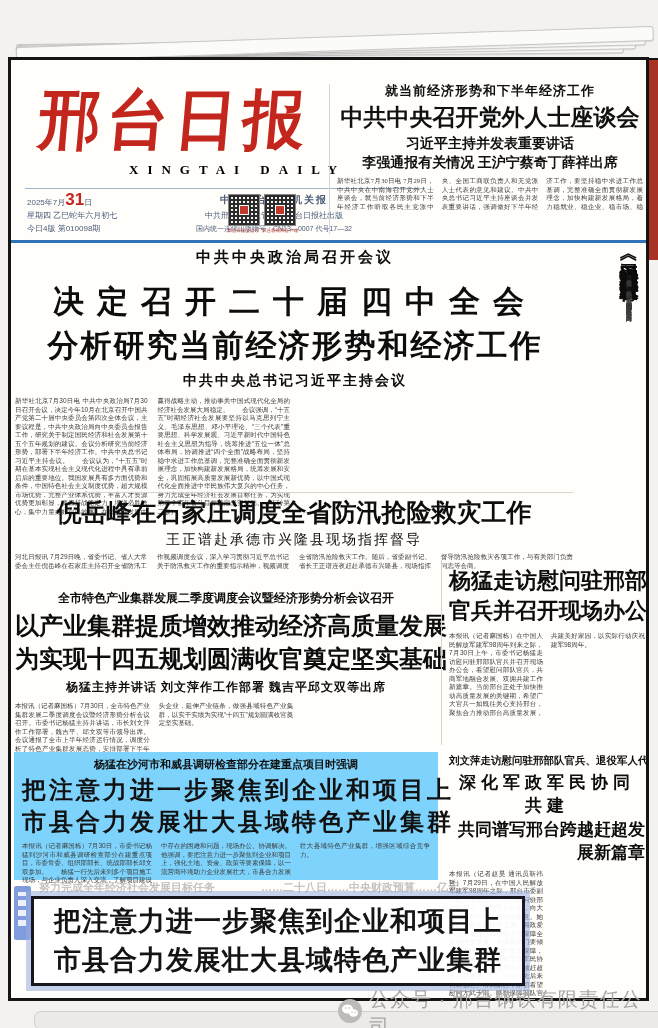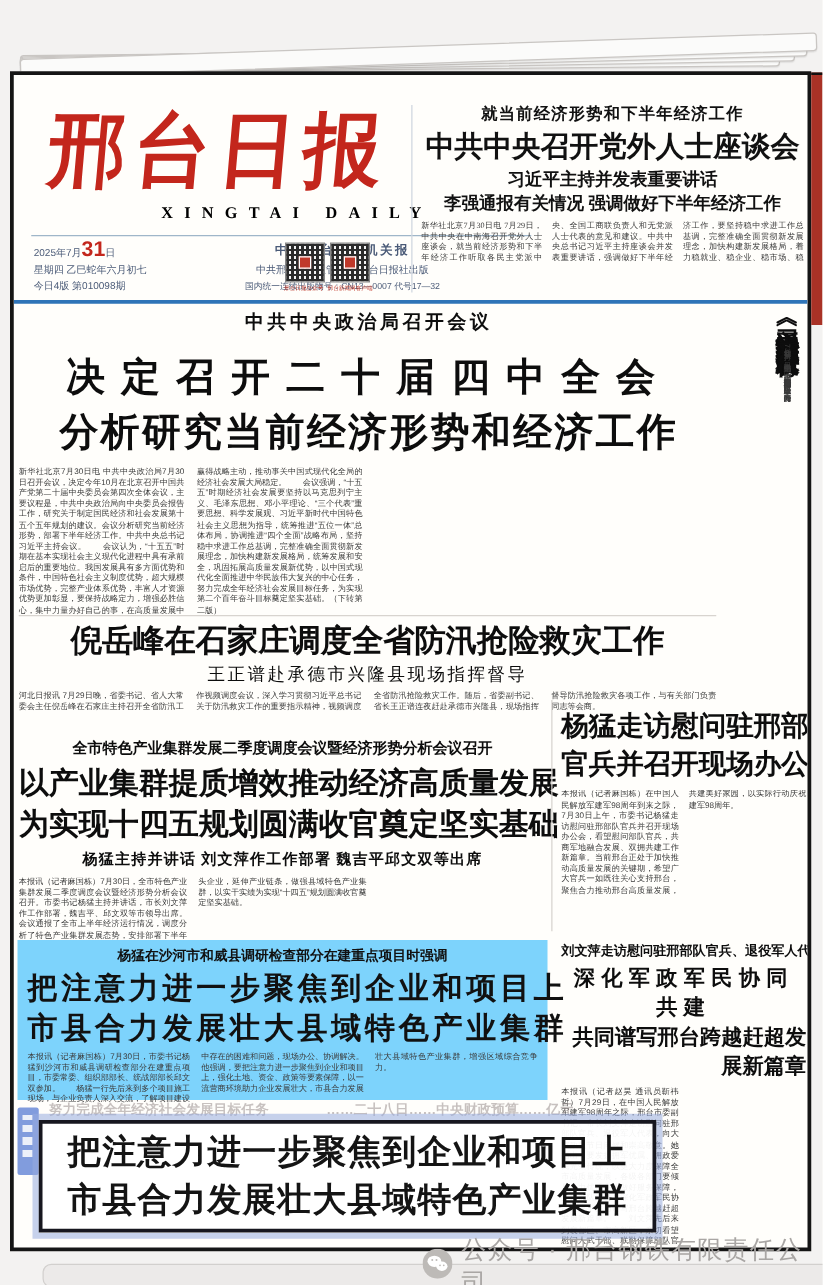--- a/index.html
+++ b/index.html
@@ -160,30 +160,31 @@
     <div class="qr" style="left:253px;"></div>
     <div class="qr-cap" style="left:209px;">邢台日报公众号</div>
     <div class="qr-cap" style="left:246px;">邢台新闻网客户端</div>
 
     <div class="vdiv-head"></div>
 
     <div class="artA serif">
       <div class="kick">就当前经济形势和下半年经济工作</div>
       <div class="head sans">中共中央召开党外人士座谈会</div>
       <div class="sub1">习近平主持并发表重要讲话</div>
-      <div class="sub2">李强通报有关情况 强调做好下半年经济工作</div>
+      <div class="sub2">李强通报有关情况 王沪宁蔡奇丁薛祥出席</div>
       <div class="body tinybody" style="height:40px;column-count:3;column-gap:8px;">新华社北京7月30日电 7月29日，中共中央在中南海召开党外人士座谈会，就当前经济形势和下半年经济工作听取各民主党派中央、全国工商联负责人和无党派人士代表的意见和建议。中共中央总书记习近平主持座谈会并发表重要讲话，强调做好下半年经济工作，要坚持稳中求进工作总基调，完整准确全面贯彻新发展理念，加快构建新发展格局，着力稳就业、稳企业、稳市场、稳预期，保持经济社会发展良好势头，增强发展信心，努力完成全年经济社会发展目标任务，全力实现“十四五”圆满收官。（下转第二版）</div>
     </div>
 
     <div class="blue-rule"></div>
 
     <div class="artB">
       <div class="kick serif">中共中央政治局召开会议</div>
       <div class="h1">决定召开二十届四中全会</div>
       <div class="h2">分析研究当前经济形势和经济工作</div>
+      <div class="sub serif">中共中央总书记习近平主持会议</div>
       <div class="body tinybody">新华社北京7月30日电 中共中央政治局7月30日召开会议，决定今年10月在北京召开中国共产党第二十届中央委员会第四次全体会议，主要议程是，中共中央政治局向中央委员会报告工作，研究关于制定国民经济和社会发展第十五个五年规划的建议。会议分析研究当前经济形势，部署下半年经济工作。中共中央总书记习近平主持会议。　　会议认为，“十五五”时期在基本实现社会主义现代化进程中具有承前启后的重要地位。我国发展具有多方面优势和条件，中国特色社会主义制度优势，超大规模市场优势，完整产业体系优势，丰富人才资源优势更加彰显，要保持战略定力，增强必胜信心，集中力量办好自己的事，在高质量发展中赢得战略主动，推动事关中国式现代化全局的经济社会发展大局稳定。　　会议强调，“十五五”时期经济社会发展要坚持以马克思列宁主义、毛泽东思想、邓小平理论、“三个代表”重要思想、科学发展观、习近平新时代中国特色社会主义思想为指导，统筹推进“五位一体”总体布局，协调推进“四个全面”战略布局，坚持稳中求进工作总基调，完整准确全面贯彻新发展理念，加快构建新发展格局，统筹发展和安全，巩固拓展高质量发展新优势，以中国式现代化全面推进中华民族伟大复兴的中心任务，努力完成全年经济社会发展目标任务，为实现第二个百年奋斗目标奠定坚实基础。（下转第二版）</div>
     </div>
 
     <div class="artE">
       <span class="vhead">《习近平谈治国理政》第五卷中英文版出版发行</span>
       <span class="vbody">新华社北京7月30日电 中共中央总书记、国家主席、中央军委主席习近平的《习近平谈治国理政》第五卷中英文版，近日由外文出版社出版，面向海内外发行。</span>
     </div>
 
     <div class="hdiv1"></div>
 

